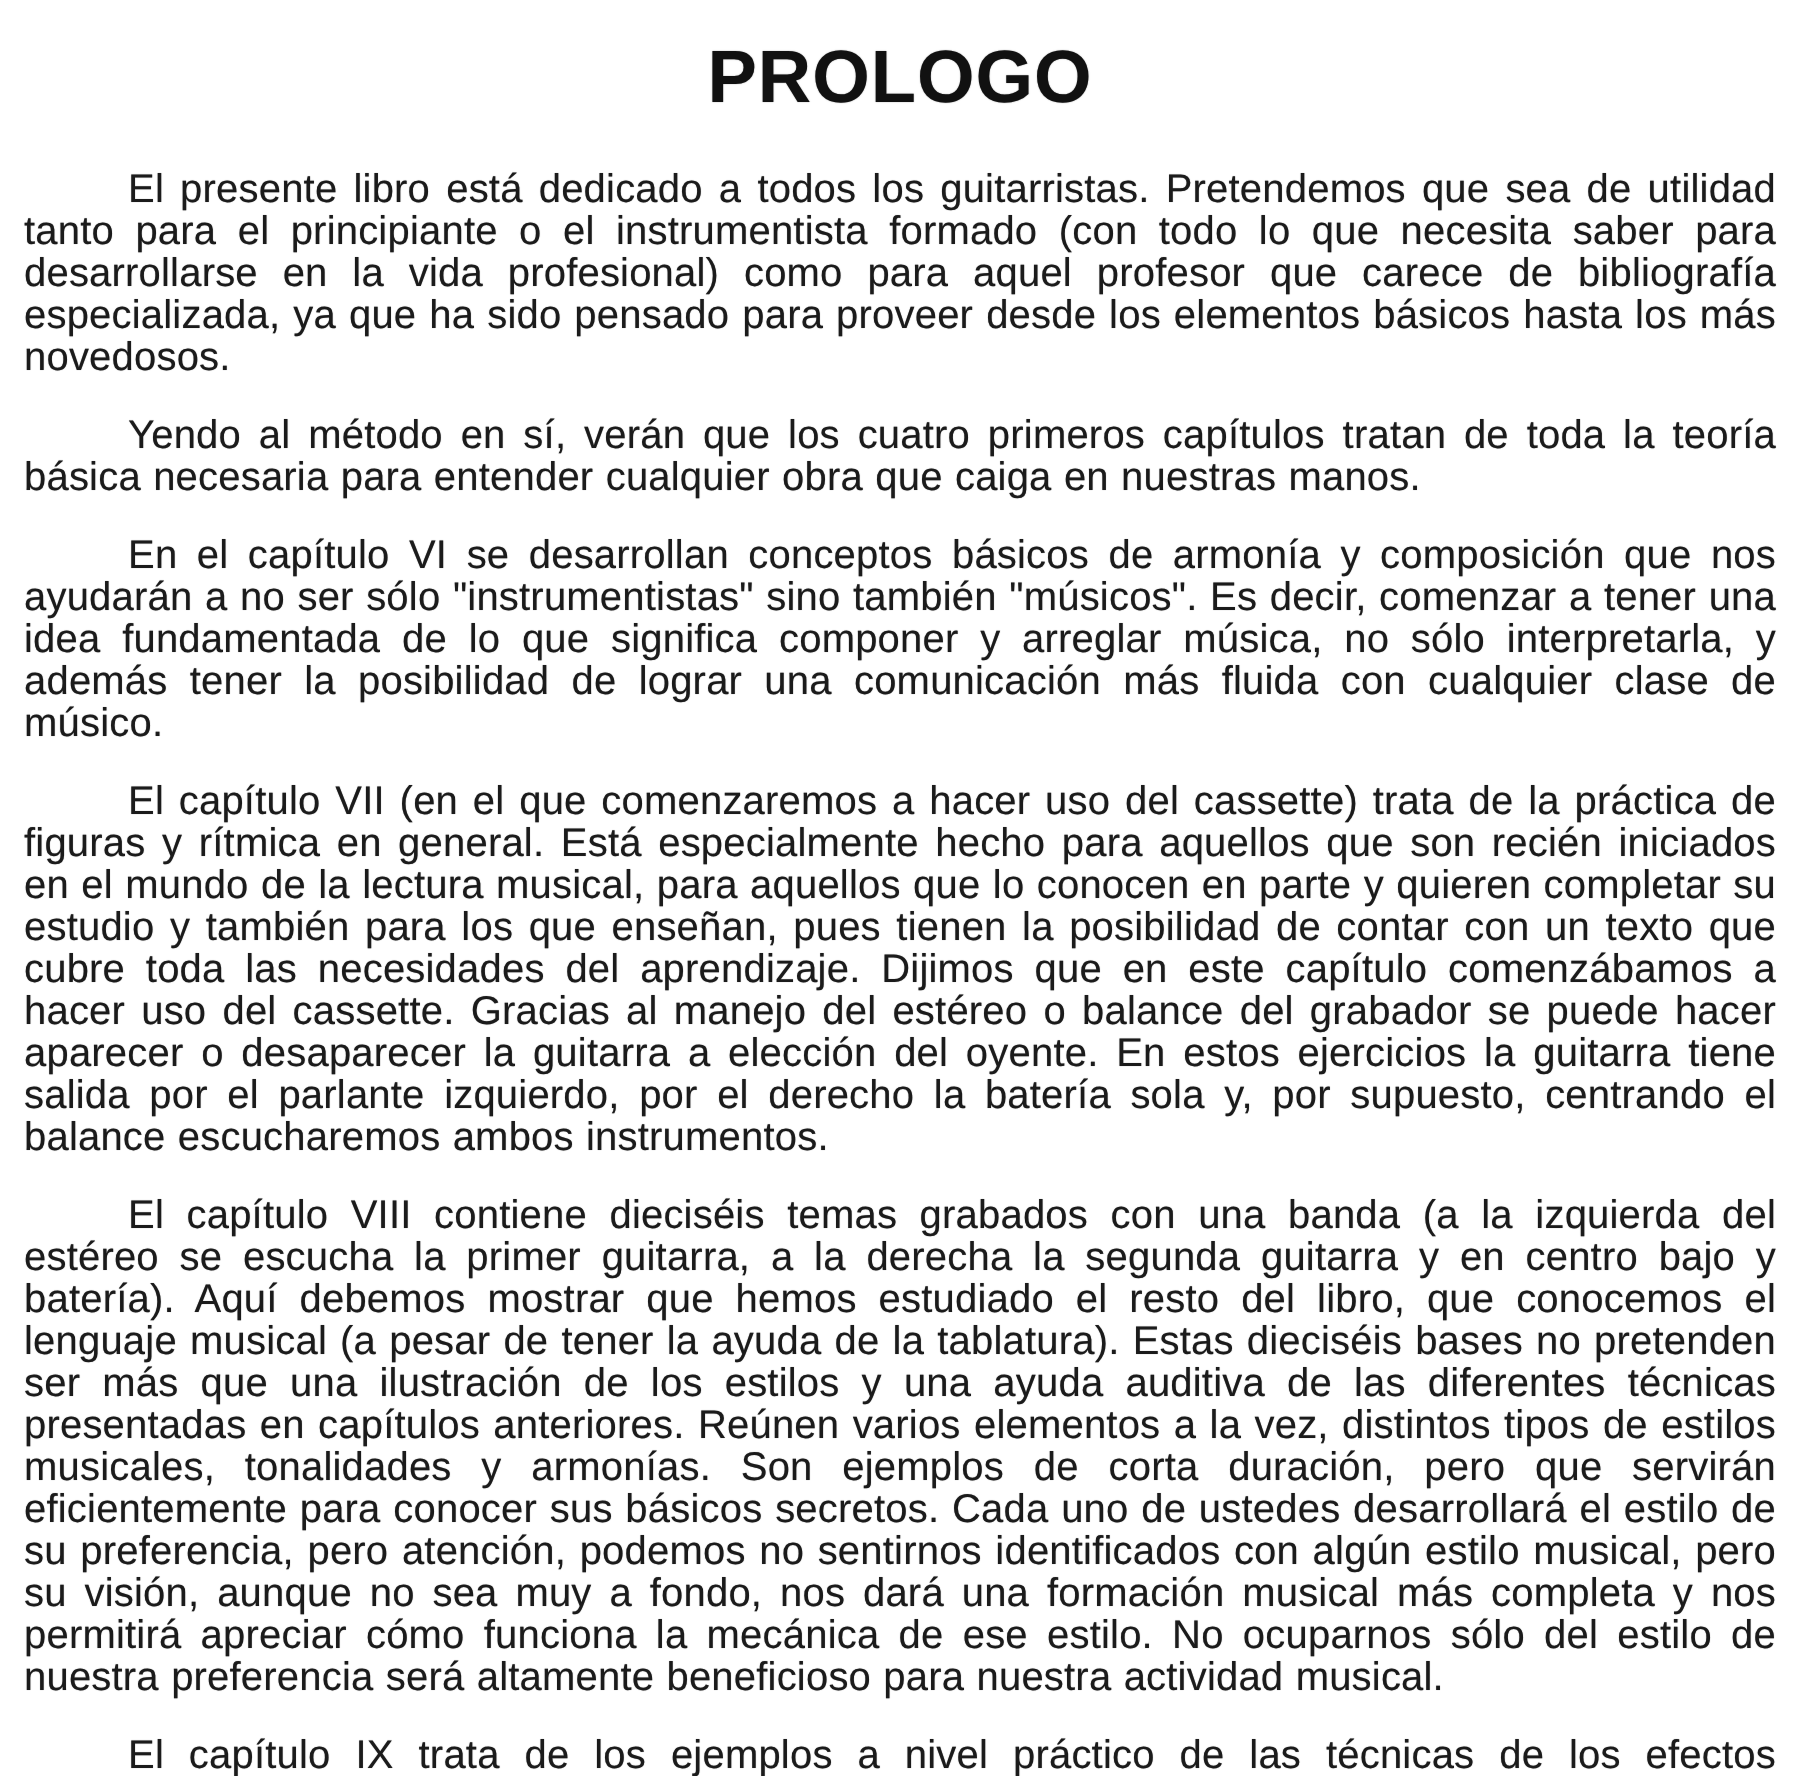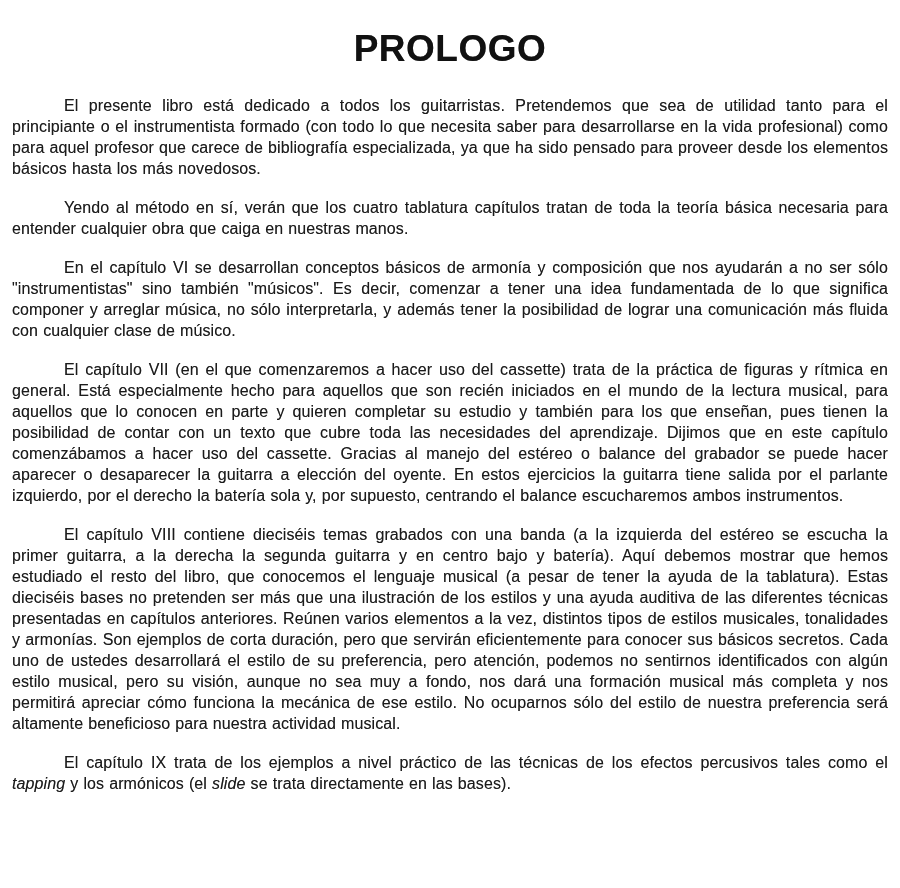--- a/index.html
+++ b/index.html
@@ -15,32 +15,32 @@
     color: #1b1b1b;
   }
   .page {
     box-sizing: border-box;
     width: 900px;
     height: 888px;
     padding: 10px 12px 0 12px;
     background: #ffffff;
   }
   .title {
-    margin: 18px 0 24px 0;
+    margin: 8px 0 24px 0;
     text-align: center;
     font-size: 37px;
     font-weight: 700;
     letter-spacing: 0.5px;
     line-height: 1.15;
     color: #111111;
     text-shadow: 0 0 0.6px rgba(0,0,0,0.5);
   }
   .para {
     margin: 0 0 18px 0;
-    font-size: 16px;
+    font-size: 20px;
     line-height: 21px;
     text-align: justify;
     text-indent: 52px;
     letter-spacing: 0.1px;
     word-spacing: 0.5px;
     text-shadow: 0 0 0.5px rgba(0,0,0,0.45);
   }
   .para:last-child {
     margin-bottom: 16px;
   }
@@ -48,19 +48,19 @@
     font-style: italic;
   }
 </style>
 </head>
 <body>
 
 <div class="page">
   <h1 class="title">PROLOGO</h1>
   <div id="paragraphs">
       <p class="para"><span>El presente libro está dedicado a todos los guitarristas. Pretendemos que sea de utilidad tanto para el principiante o el instrumentista formado (con todo lo que necesita saber para desarrollarse en la vida profesional) como para aquel profesor que carece de bibliografía especializada, ya que ha sido pensado para proveer desde los elementos básicos hasta los más novedosos.</span></p>
-      <p class="para"><span>Yendo al método en sí, verán que los cuatro tablatura capítulos tratan de toda la teoría básica necesaria para entender cualquier obra que caiga en nuestras manos.</span></p>
+      <p class="para"><span>Yendo al método en sí, verán que los cuatro primeros capítulos tratan de toda la teoría básica necesaria para entender cualquier obra que caiga en nuestras manos.</span></p>
       <p class="para"><span>En el capítulo VI se desarrollan conceptos básicos de armonía y composición que nos ayudarán a no ser sólo "instrumentistas" sino también "músicos". Es decir, comenzar a tener una idea fundamentada de lo que significa componer y arreglar música, no sólo interpretarla, y además tener la posibilidad de lograr una comunicación más fluida con cualquier clase de músico.</span></p>
       <p class="para"><span>El capítulo VII (en el que comenzaremos a hacer uso del cassette) trata de la práctica de figuras y rítmica en general. Está especialmente hecho para aquellos que son recién iniciados en el mundo de la lectura musical, para aquellos que lo conocen en parte y quieren completar su estudio y también para los que enseñan, pues tienen la posibilidad de contar con un texto que cubre toda las necesidades del aprendizaje. Dijimos que en este capítulo comenzábamos a hacer uso del cassette. Gracias al manejo del estéreo o balance del grabador se puede hacer aparecer o desaparecer la guitarra a elección del oyente. En estos ejercicios la guitarra tiene salida por el parlante izquierdo, por el derecho la batería sola y, por supuesto, centrando el balance escucharemos ambos instrumentos.</span></p>
       <p class="para"><span>El capítulo VIII contiene dieciséis temas grabados con una banda (a la izquierda del estéreo se escucha la primer guitarra, a la derecha la segunda guitarra y en centro bajo y batería). Aquí debemos mostrar que hemos estudiado el resto del libro, que conocemos el lenguaje musical (a pesar de tener la ayuda de la tablatura). Estas dieciséis bases no pretenden ser más que una ilustración de los estilos y una ayuda auditiva de las diferentes técnicas presentadas en capítulos anteriores. Reúnen varios elementos a la vez, distintos tipos de estilos musicales, tonalidades y armonías. Son ejemplos de corta duración, pero que servirán eficientemente para conocer sus básicos secretos. Cada uno de ustedes desarrollará el estilo de su preferencia, pero atención, podemos no sentirnos identificados con algún estilo musical, pero su visión, aunque no sea muy a fondo, nos dará una formación musical más completa y nos permitirá apreciar cómo funciona la mecánica de ese estilo. No ocuparnos sólo del estilo de nuestra preferencia será altamente beneficioso para nuestra actividad musical.</span></p>
       <p class="para"><span>El capítulo IX trata de los ejemplos a nivel práctico de las técnicas de los efectos percusivos tales como el </span><span class="italic">tapping</span><span> y los armónicos (el </span><span class="italic">slide</span><span> se trata directamente en las bases).</span></p>
     </div>
 </div>
 
 </body></html>

